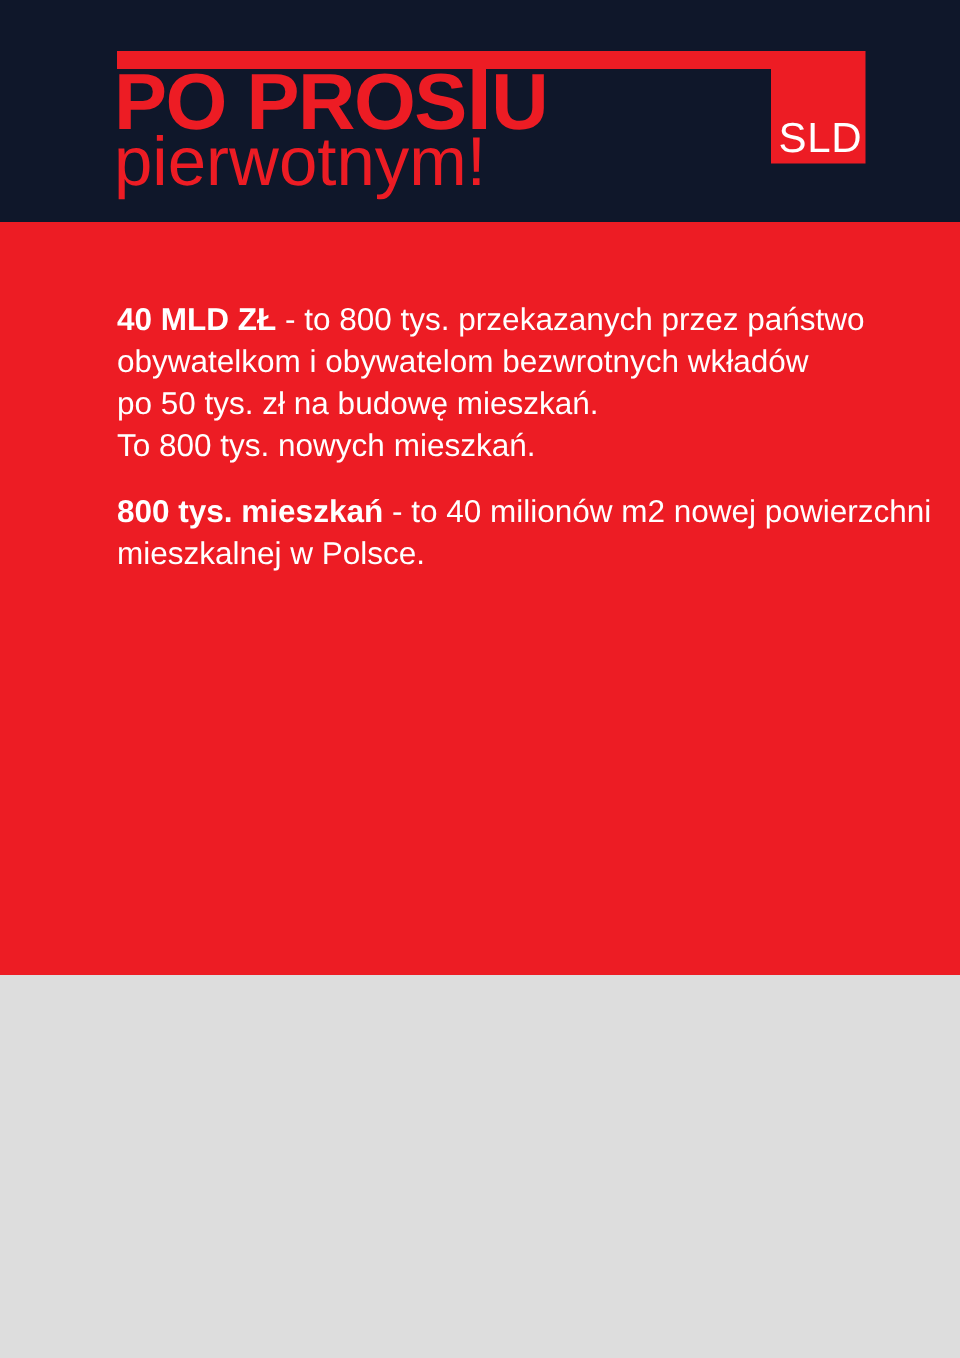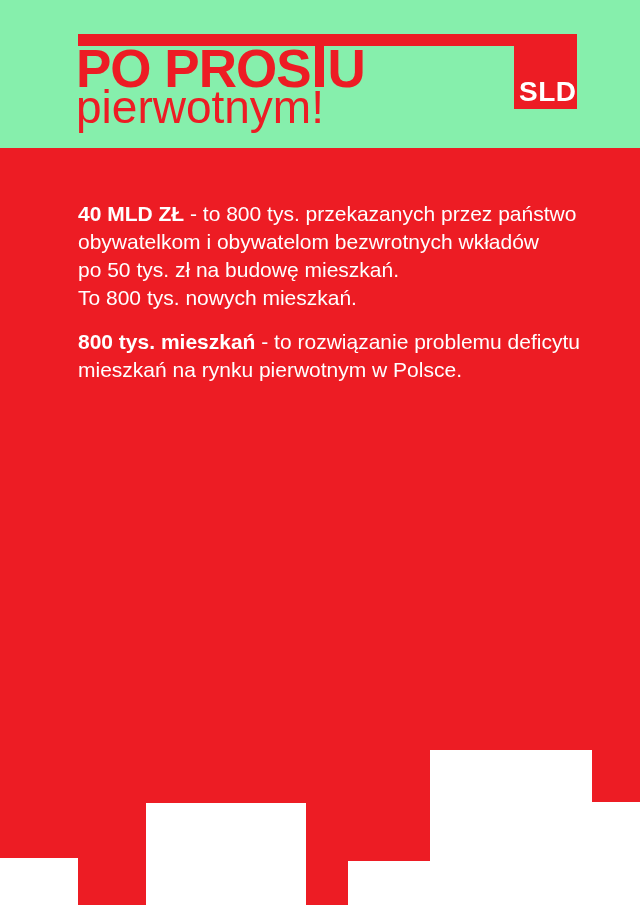--- a/index.html
+++ b/index.html
@@ -1,20 +1,20 @@
 <!DOCTYPE html>
 <html><head>
 <meta charset="utf-8">
 <style>
   html,body{margin:0;padding:0;background:#dddddd;}
   .page{
     position:relative;
-    width:640px;height:905px;
+    width:640px;height:650px;
     margin:0 auto;
-    background:#86efac;
+    background:#0f172a;
     overflow:hidden;
     font-family:"Liberation Sans", sans-serif;
   }
   
   .topbar{
     position:absolute;left:78px;top:34px;width:499px;height:12px;
     background:#ED1C24;
   }
   .headline{
     position:absolute;left:76px;top:42px;margin:0;
@@ -30,21 +30,21 @@
     position:absolute;left:76px;top:80px;margin:0;
     font-size:46px;line-height:1.2;font-weight:normal;
     color:#ED1C24;white-space:nowrap;
   }
   .logo{
     position:absolute;left:514px;top:46px;width:63px;height:63px;
     background:#ED1C24;
   }
   .logo-text{
     position:absolute;left:5px;bottom:3px;
-    color:#FFFFFF;font-weight:bold;font-size:28px;line-height:1;
+    color:#FFFFFF;font-weight:normal;font-size:28px;line-height:1;
     letter-spacing:0.5px;
   }
   
   .red-body{
     position:absolute;left:0;top:148px;width:640px;height:757px;
     background:#ED1C24;
   }
   .text-block{
     position:absolute;left:78px;top:52px;width:552px;
     color:#FFFFFF;
@@ -81,24 +81,24 @@
   <div class="red-body">
     <div class="text-block">
 
       <p class="para"><strong class="lead">40 MLD ZŁ</strong> <span class="ptext">- to 800 tys. przekazanych przez państwo
 obywatelkom i obywatelom bezwrotnych wkładów
 po 50 tys. zł na budowę mieszkań.
 To 800 tys. nowych mieszkań.</span></p>
 
 
 
+      <p class="para"><strong class="lead">800 tys. mieszkań</strong> <span class="ptext">- to 40 milionów m2 nowej powierzchni
+mieszkalnej w Polsce.</span></p>
 
 
-      <p class="para"><strong class="lead">800 tys. mieszkań</strong> <span class="ptext">- to rozwiązanie problemu deficytu
-mieszkań na rynku pierwotnym w Polsce.</span></p>
 
     </div>
   </div>
 
   <div class="cut cut-a"></div>
   <div class="cut cut-b"></div>
   <div class="cut cut-c"></div>
   <div class="cut cut-d"></div>
   <div class="cut cut-e"></div>
 

